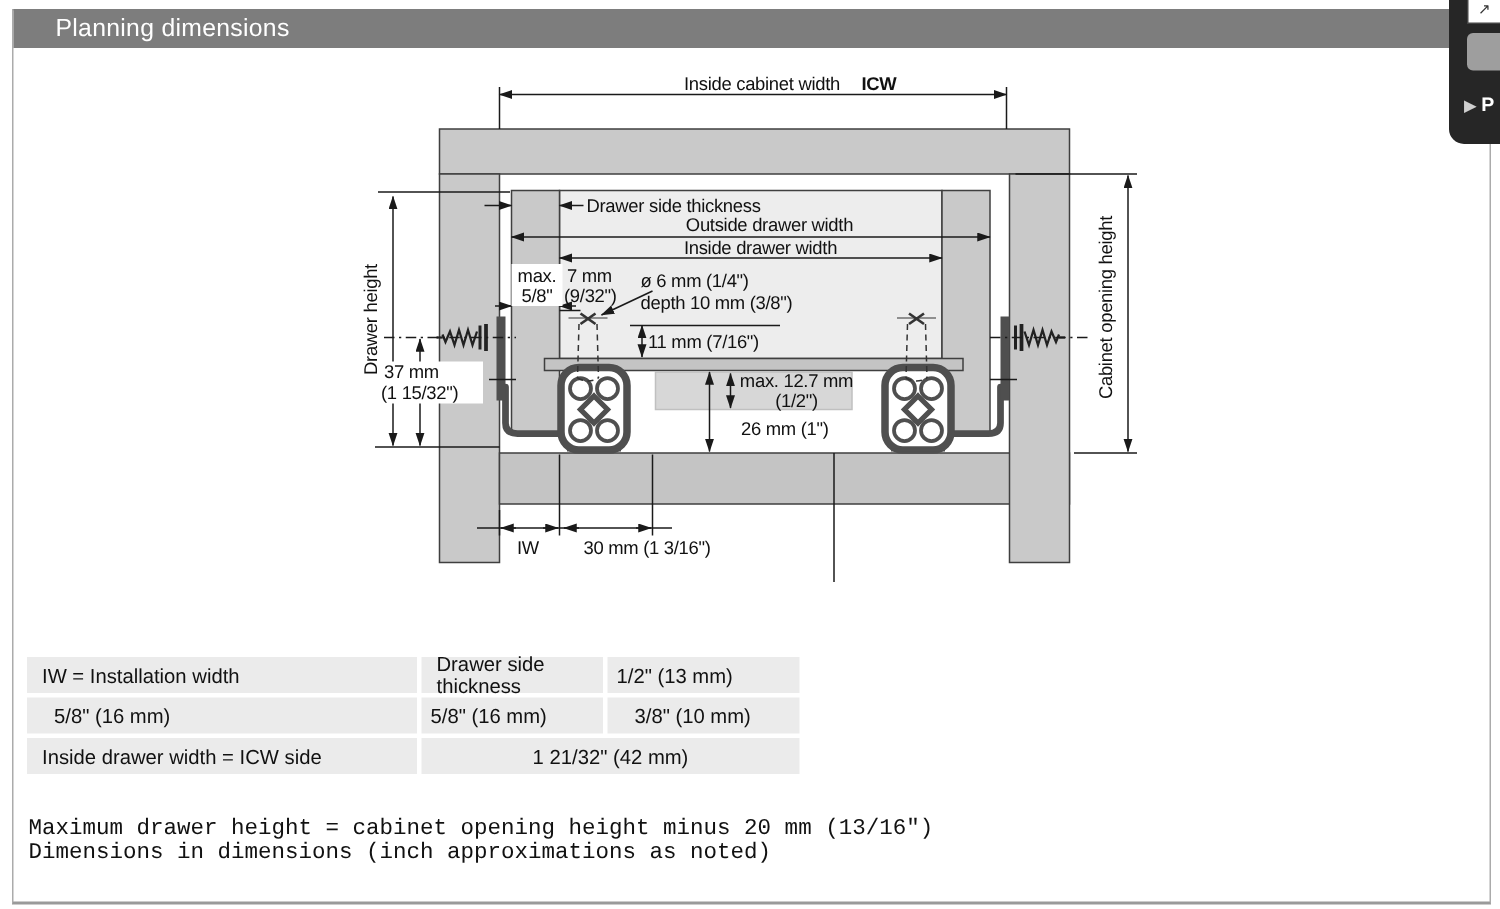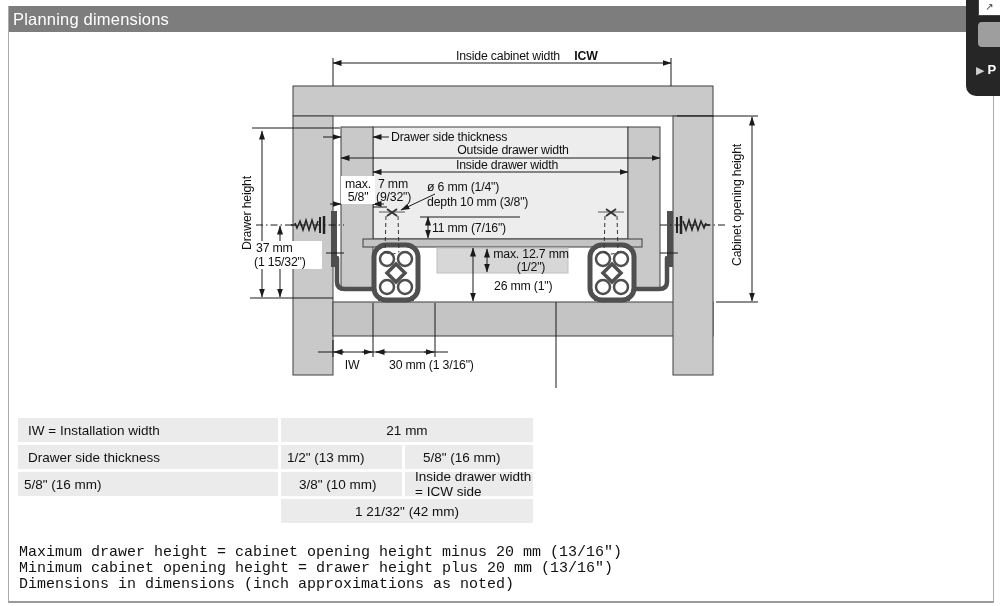--- a/index.html
+++ b/index.html
@@ -2,26 +2,26 @@
 <html><head>
 <meta charset="utf-8">
 <style>
   html,body{margin:0;padding:0;background:#fff;}
   body{width:1000px;height:606px;position:relative;overflow:hidden;
        font-family:"Liberation Sans","DejaVu Sans",sans-serif;color:#111;}
   .frame{position:absolute;left:8px;top:6px;width:984px;height:594px;
          border:1px solid #ababab;border-bottom:2px solid #9a9a9a;background:#fff;}
   .titlebar{position:absolute;left:9px;top:6px;width:983px;height:26px;
             background:#7d7d7d;color:#fff;font-size:16.5px;line-height:26px;
-            padding-left:4px;box-sizing:border-box;letter-spacing:.2px;}
+            padding-left:28px;box-sizing:border-box;letter-spacing:.2px;}
   svg.diagram{position:absolute;left:0;top:0;width:1000px;height:606px;pointer-events:none;}
   svg text{font-family:"Liberation Sans","DejaVu Sans",sans-serif;font-size:12.3px;
            fill:#111;letter-spacing:-0.2px;}
   
-  .dimtable{position:absolute;left:18px;top:418px;display:grid;
+  .dimtable{position:absolute;left:18px;top:438px;display:grid;
             grid-template-columns:260px 121px 128px;grid-auto-rows:24px;
             column-gap:3px;row-gap:3px;font-size:13.5px;}
   .dimtable .cell{background:#ebebeb;display:flex;align-items:center;}
   .dimtable .lbl{padding-left:10px;}
   .dimtable .v1{padding-left:6px;}
   .dimtable .v2{padding-left:18px;}
   .dimtable .span2{grid-column:2/4;justify-content:center;}
   
   .notes{position:absolute;left:19px;top:545px;font-size:15px;line-height:16.2px;font-family:Liberation Mono, monospace;}
   
@@ -192,36 +192,34 @@
     <text x="494" y="290">26 mm (1")</text>
     <text x="352" y="369" text-anchor="middle">IW</text>
     <text x="389" y="369">30 mm (1 3/16")</text>
     <text x="251" y="213" text-anchor="middle" transform="rotate(-90 251 213)" font-size="13">Drawer height</text>
     <text x="741" y="205" text-anchor="middle" transform="rotate(-90 741 205)" font-size="13">Cabinet opening height</text>
   </g>
 </svg>
 
 <div class="dimtable">
   <div class="cell lbl">IW = Installation width</div>
-  <div class="cell span2">21 mm</div>
 
   <div class="cell lbl">Drawer side thickness</div>
   <div class="cell v1">1/2" (13 mm)</div>
   <div class="cell v2">5/8" (16 mm)</div>
 
   <div class="cell v1">5/8" (16 mm)</div>
   <div class="cell v2">3/8" (10 mm)</div>
 
   <div class="cell lbl">Inside drawer width = ICW side</div>
   <div class="cell span2">1 21/32" (42 mm)</div>
 </div>
 
 <div class="notes">
   <div>Maximum drawer height = cabinet opening height minus 20 mm (13/16")</div>
-  <div>Minimum cabinet opening height = drawer height plus 20 mm (13/16")</div>
   <div>Dimensions in dimensions (inch approximations as noted)</div>
 </div>
 
 <div class="corner">
   <div class="minibox">↗</div>
   <div class="graybtn"></div>
   <div class="navrow"><span>▶</span><span class="letter">P</span></div>
 </div>
 
 </body></html>

